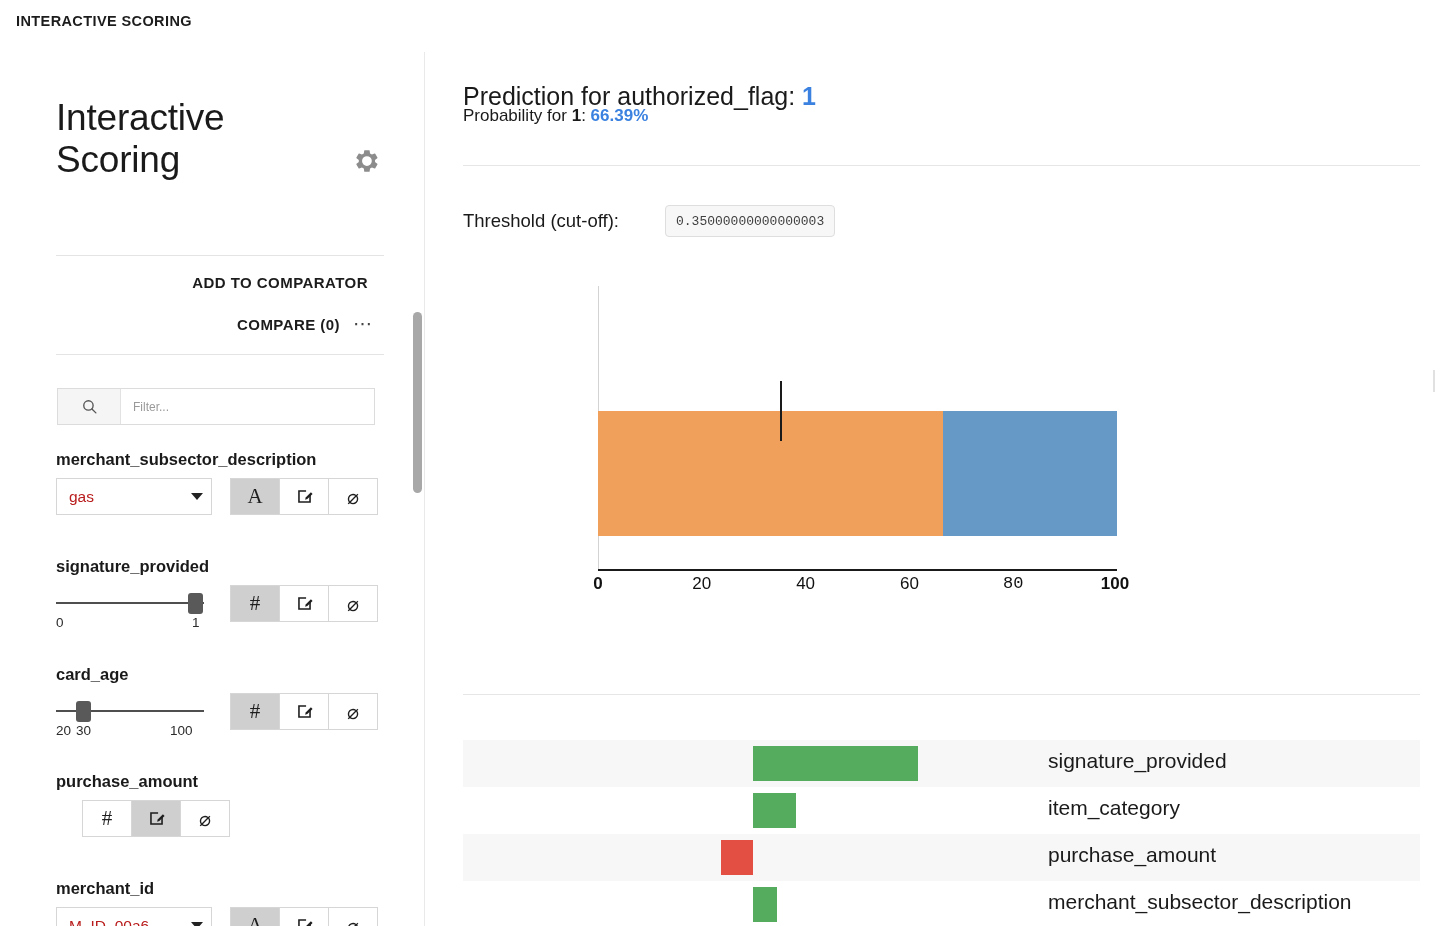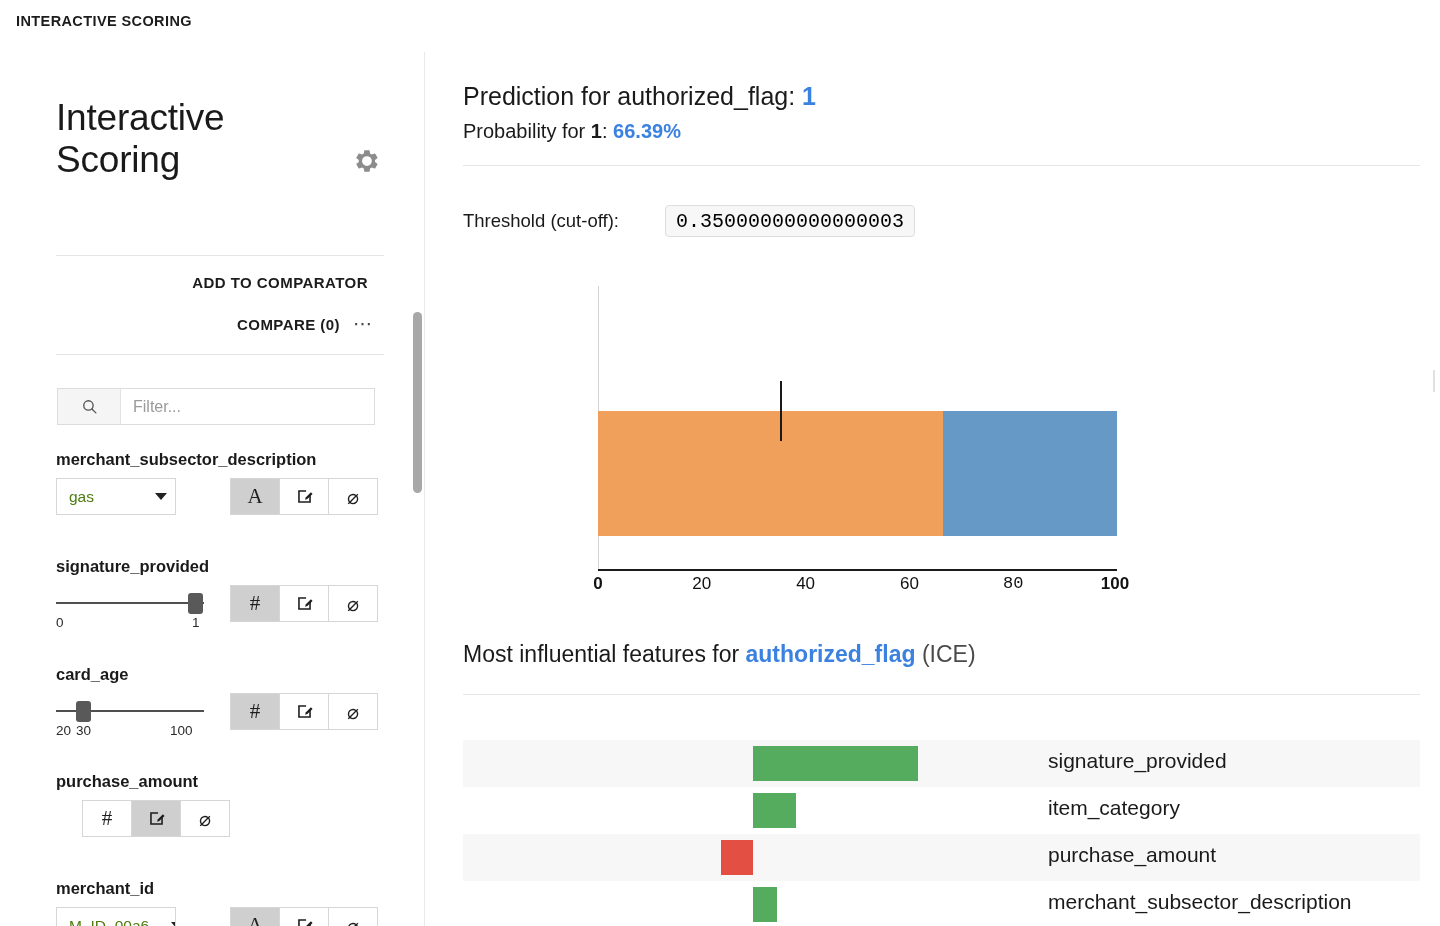--- a/index.html
+++ b/index.html
@@ -116,21 +116,21 @@
     align-items: center;
     justify-content: center;
     cursor: pointer;
   }
   .filter-input {
     flex: 1;
     border: 0;
     outline: 0;
     background: transparent;
     font-family: "Liberation Sans", sans-serif;
-    font-size: 16px;
+    font-size: 12px;
     color: #333;
     padding: 0 12px;
   }
   .filter-input::placeholder { color: #9a9a9a; }
 
   
   .feature {
     position: absolute;
     left: 56px;
     width: 330px;
@@ -142,29 +142,29 @@
     margin-bottom: 9px;
     white-space: nowrap;
   }
   .feature-row {
     display: flex;
     align-items: flex-start;
   }
   .ctl-left { width: 148px; position: relative; }
 
   .select-ctl {
-    width: 120px; height: 37px;
+    width: 156px; height: 37px;
     border: 1px solid #d6d6d6;
     box-sizing: border-box;
     background: #fff;
     display: flex;
     align-items: center;
     padding: 0 8px 0 12px;
     font-size: 15.5px;
-    color: #4d7c0f;
+    color: #b91c1c;
     cursor: pointer;
     justify-content: space-between;
     overflow: hidden;
     white-space: nowrap;
   }
   .caret {
     width: 0; height: 0;
     border-left: 6px solid transparent;
     border-right: 6px solid transparent;
     border-top: 7px solid #222;
@@ -264,22 +264,22 @@
     position: absolute;
     left: 38px; top: 36px;
     font-size: 25px;
     font-weight: 400;
     color: #1a1a1a;
     white-space: nowrap;
   }
   .pred-title .val { color: #3b82e0; font-weight: 700; }
   .pred-sub {
     position: absolute;
-    left: 38px; top: 74px;
-    font-size: 20px;
+    left: 38px; top: 60px;
+    font-size: 17px;
     color: #1a1a1a;
     white-space: nowrap;
   }
   .pred-sub b { font-weight: 700; }
   .pred-sub .val { color: #3b82e0; font-weight: 700; }
 
   .hr-main { position: absolute; height: 1px; background: #e6e6e6; }
   .hr-m1 { left: 38px; top: 119px; width: 957px; }
   .hr-m2 { left: 38px; top: 648px; width: 957px; }
 
@@ -290,22 +290,22 @@
     color: #1a1a1a;
   }
   .thr-value {
     position: absolute;
     left: 240px; top: 159px;
     height: 32px;
     border: 1px solid #dedede;
     border-radius: 4px;
     background: #f7f7f7;
     font-family: "Liberation Mono", monospace;
-    font-size: 20px;
-    color: #000000;
+    font-size: 13px;
+    color: #404040;
     display: flex;
     align-items: center;
     padding: 0 10px;
     box-sizing: border-box;
     cursor: text;
   }
 
   
   .chart {
     position: absolute;
@@ -636,23 +636,20 @@
     <div class="tick-label" style="left:238.8px;">20</div>
     <div class="tick-label" style="left:342.6px;">40</div>
     <div class="tick-label" style="left:446.4px;">60</div>
     <div class="tick-label" style="left:550.2px;font-family:Liberation Mono, monospace;">80</div>
     <div class="tick-label bold" style="left:652px;">100</div>
 
     <div class="legend">
     </div>
   </div>
 
-  <div class="ice-title">
-    <span>Most influential features for </span><span class="feat">authorized_flag</span><span class="paren"> (ICE)</span>
-  </div>
 
   <div class="hr-main hr-m2"></div>
 
   <div class="ice-list">
 
     <div class="ice-row alt">
       <div class="ice-bar" style="left:290px; width:165px; background:#55ac5f;"></div>
       <div class="ice-name">signature_provided</div>
     </div>
 

